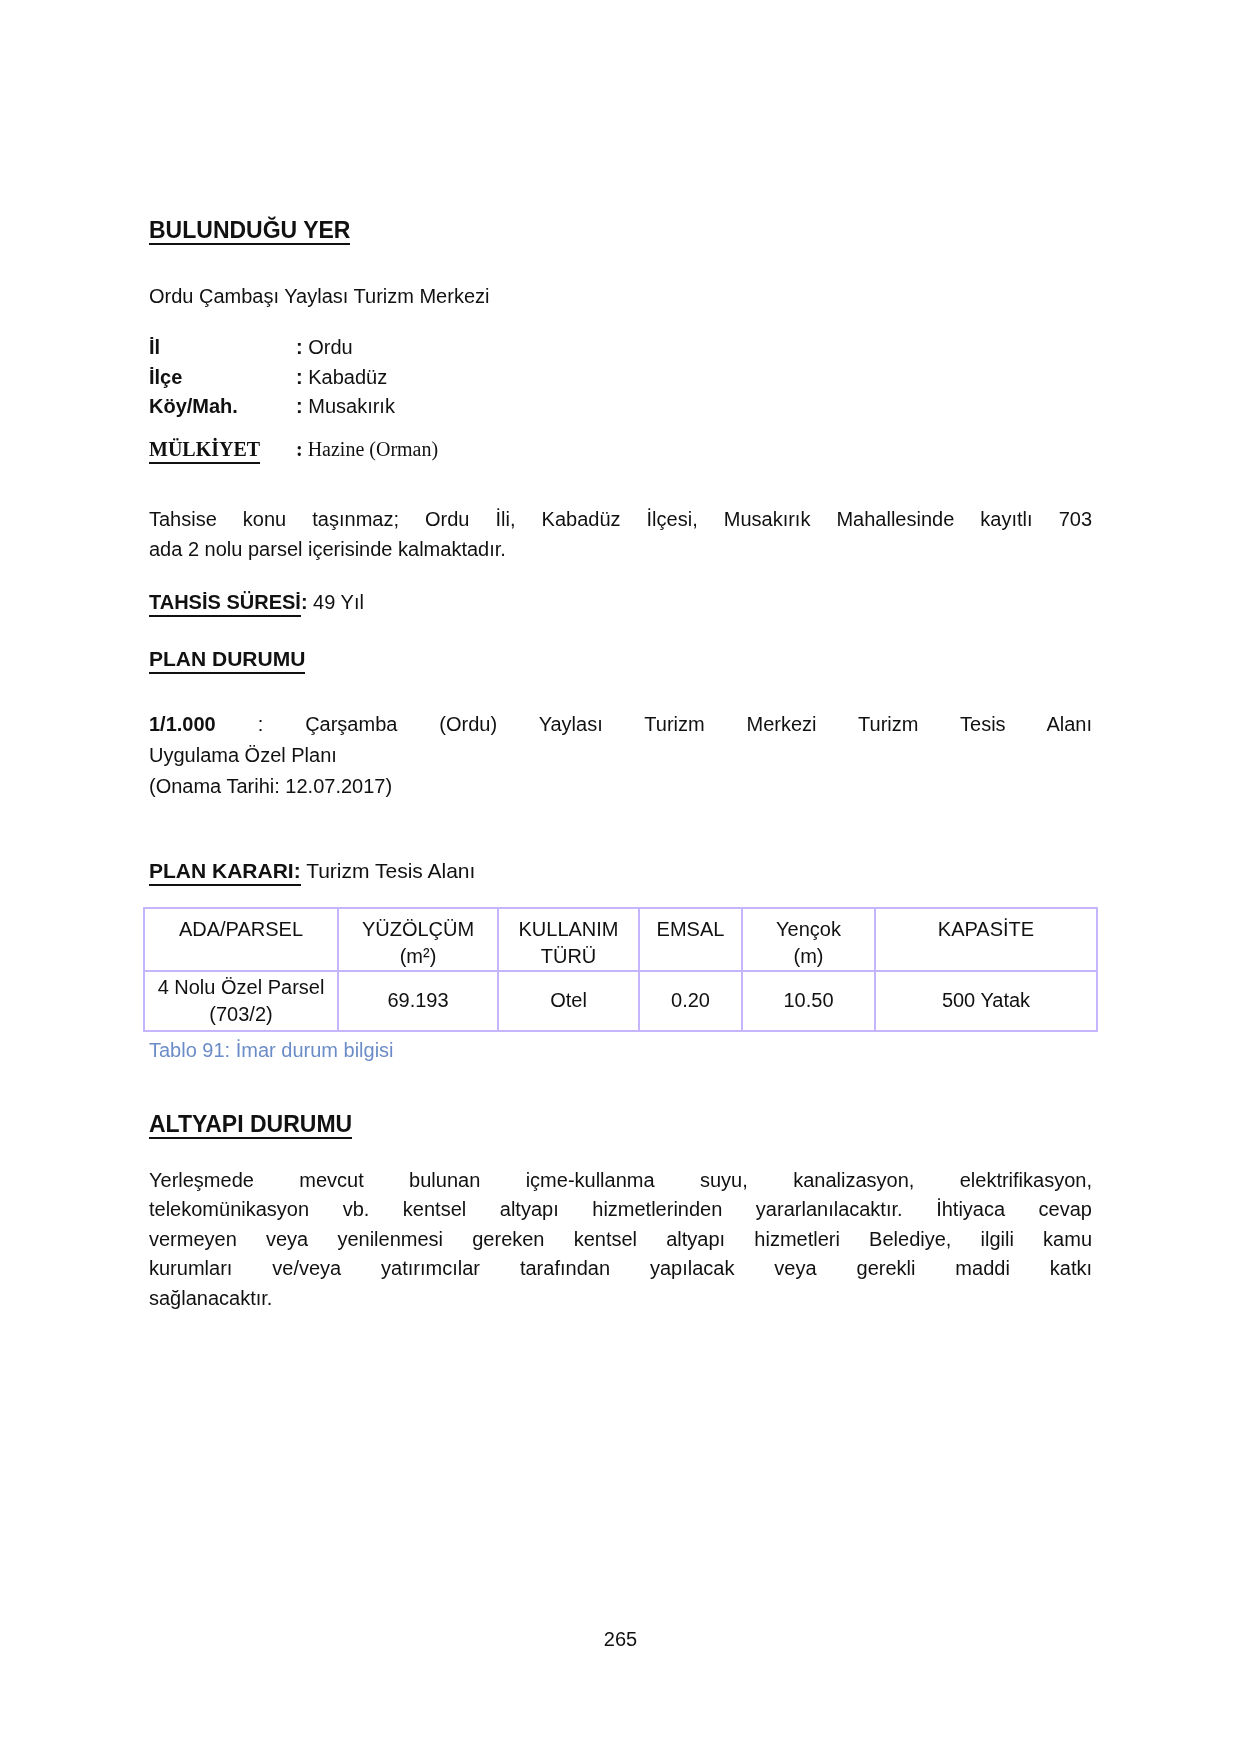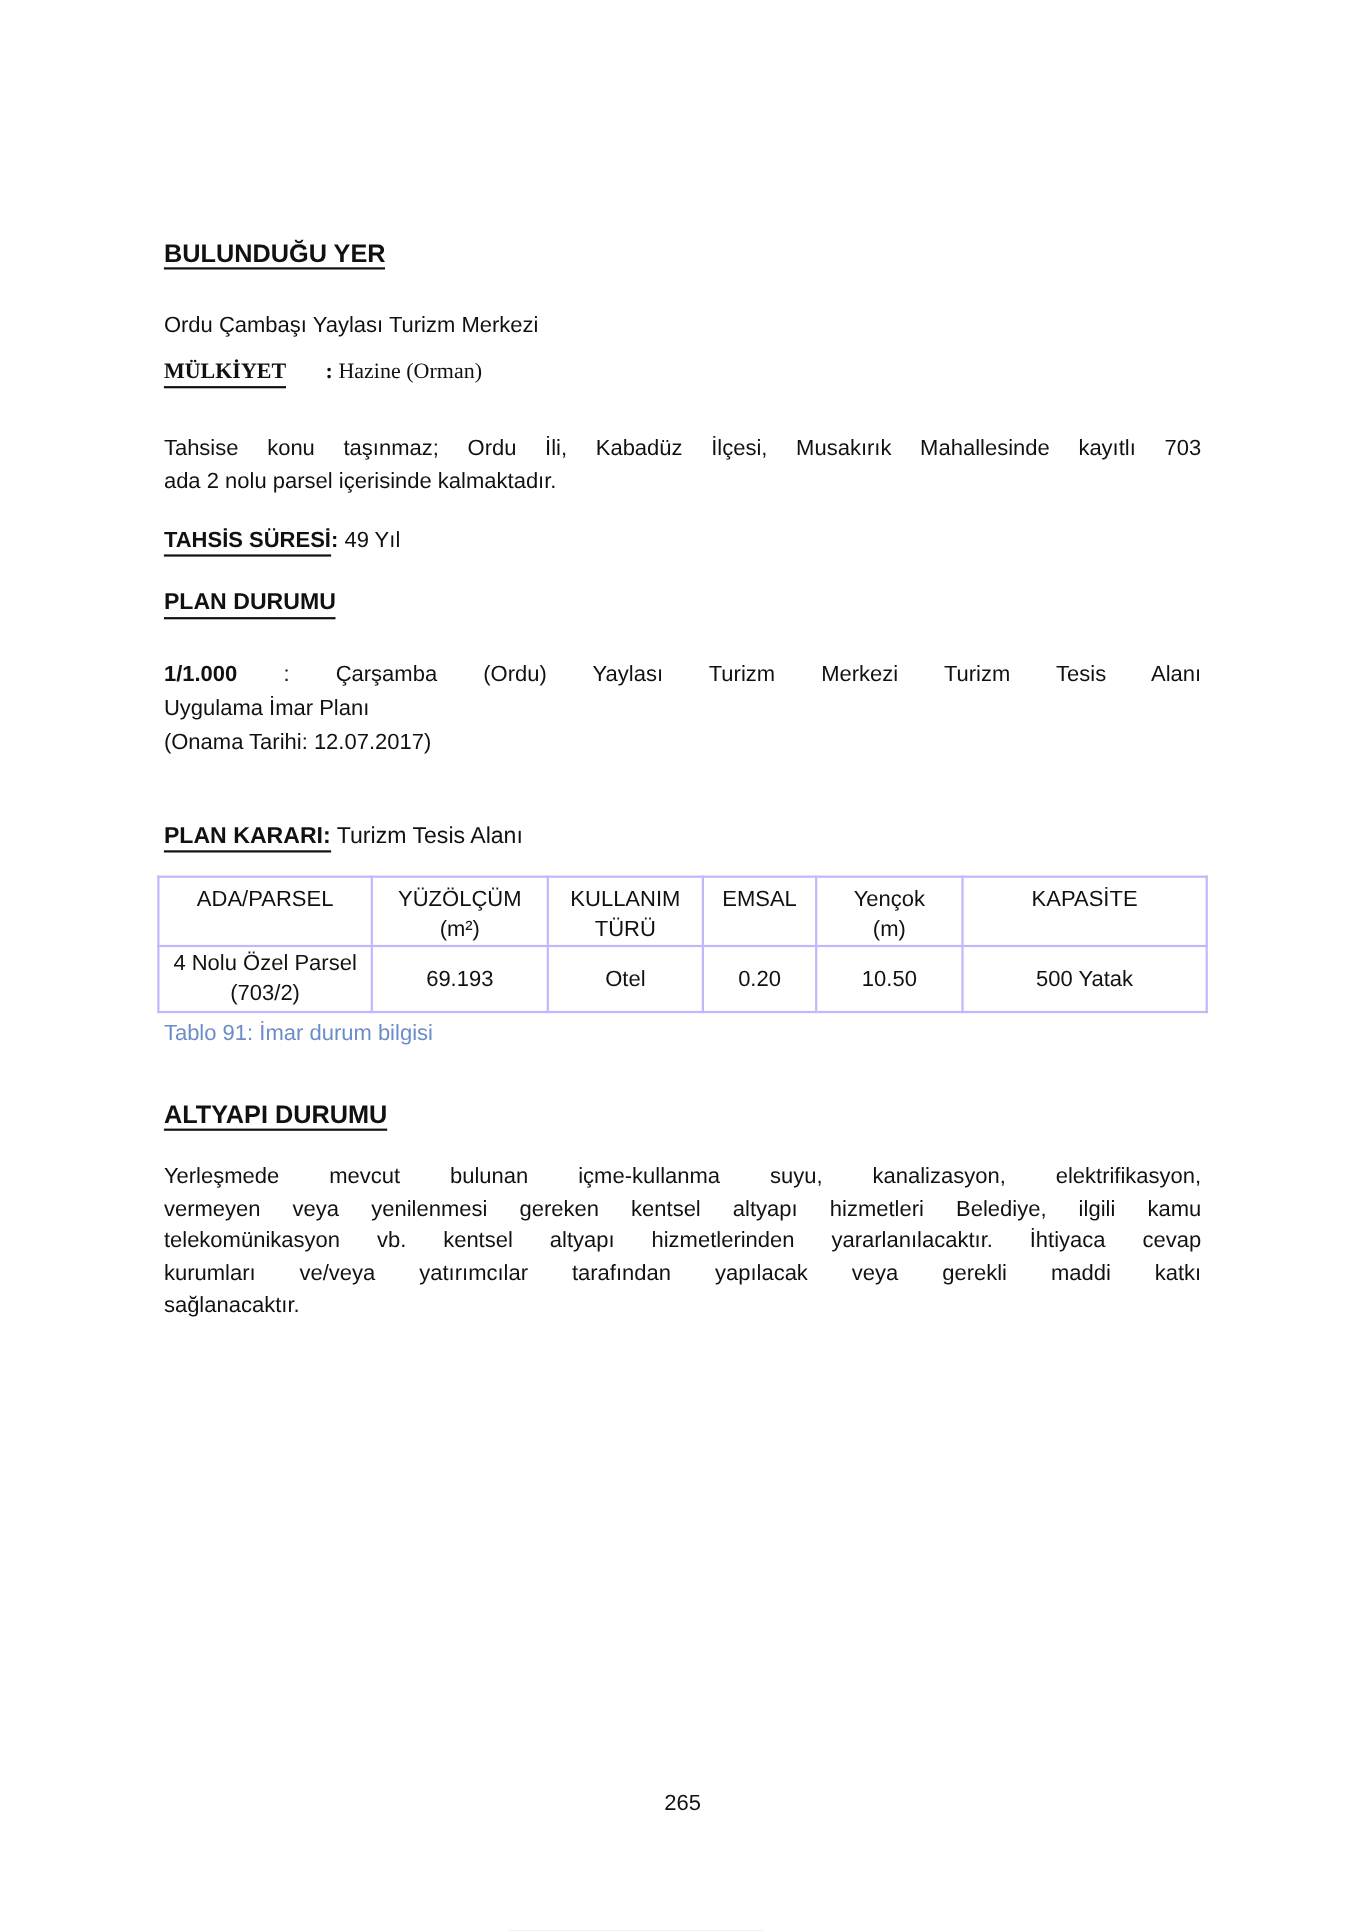--- a/index.html
+++ b/index.html
@@ -89,41 +89,46 @@
 <div class="page">
   <div class="content">
 
 
     <div class="section-heading">
       <span class="hd">BULUNDUĞU YER</span>
     </div>
 
     <div class="loc-name">Ordu Çambaşı Yaylası Turizm Merkezi</div>
 
+    <div class="loc-rows">
+      <div class="loc-row"><span class="lbl">İl</span><span class="b">:</span> <span>Ordu</span></div>
+      <div class="loc-row"><span class="lbl">İlçe</span><span class="b">:</span> <span>Kabadüz</span></div>
+      <div class="loc-row"><span class="lbl">Köy/Mah.</span><span class="b">:</span> <span>Musakırık</span></div>
+    </div>
 
     <div class="own-row">
       <span class="lblwrap"><span class="hd">MÜLKİYET</span></span><span class="b">:</span> <span>Hazine (Orman)</span>
     </div>
 
     <div class="para">
         <div class="jline">Tahsise konu taşınmaz; Ordu İli, Kabadüz İlçesi, Musakırık Mahallesinde kayıtlı 703</div>
         <div>ada 2 nolu parsel içerisinde kalmaktadır.</div>
       </div>
 
     <div class="alloc-row">
       <span class="hd">TAHSİS SÜRESİ</span><span class="b">:</span> <span>49 Yıl</span>
     </div>
 
     <div class="sec-plan">
       <span class="hd">PLAN DURUMU</span>
     </div>
 
     <div class="plan-para">
       <div class="jline"><span class="b">1/1.000</span> <span>: Çarşamba (Ordu) Yaylası Turizm Merkezi Turizm Tesis Alanı</span></div>
-      <div>Uygulama İmar Planı</div>
+      <div>Uygulama Özel Planı</div>
       <div>(Onama Tarihi: 12.07.2017)</div>
     </div>
 
     <div class="sec-karar">
       <span class="hd">PLAN KARARI:</span> <span style="font-weight:normal">Turizm Tesis Alanı</span>
     </div>
 
     <table class="zoning-table">
       <colgroup>
         <col style="width:194px">
@@ -156,22 +161,22 @@
     </table>
 
     <div class="table-caption" style="color: rgb(107, 140, 199);">Tablo 91: İmar durum bilgisi</div>
 
     <div class="sec-altyapi">
       <span class="hd">ALTYAPI DURUMU</span>
     </div>
 
     <div class="altyapi-para">
         <div class="jline">Yerleşmede mevcut bulunan içme-kullanma suyu, kanalizasyon, elektrifikasyon,</div>
+        <div class="jline">telekomünikasyon vb. kentsel altyapı hizmetlerinden yararlanılacaktır. İhtiyaca cevap</div>
         <div class="jline">vermeyen veya yenilenmesi gereken kentsel altyapı hizmetleri Belediye, ilgili kamu</div>
-        <div class="jline">telekomünikasyon vb. kentsel altyapı hizmetlerinden yararlanılacaktır. İhtiyaca cevap</div>
         <div class="jline">kurumları ve/veya yatırımcılar tarafından yapılacak veya gerekli maddi katkı</div>
         <div>sağlanacaktır.</div>
       </div>
 
   </div>
 
   <div class="page-number">265</div>
 </div>
 
 </body></html>

